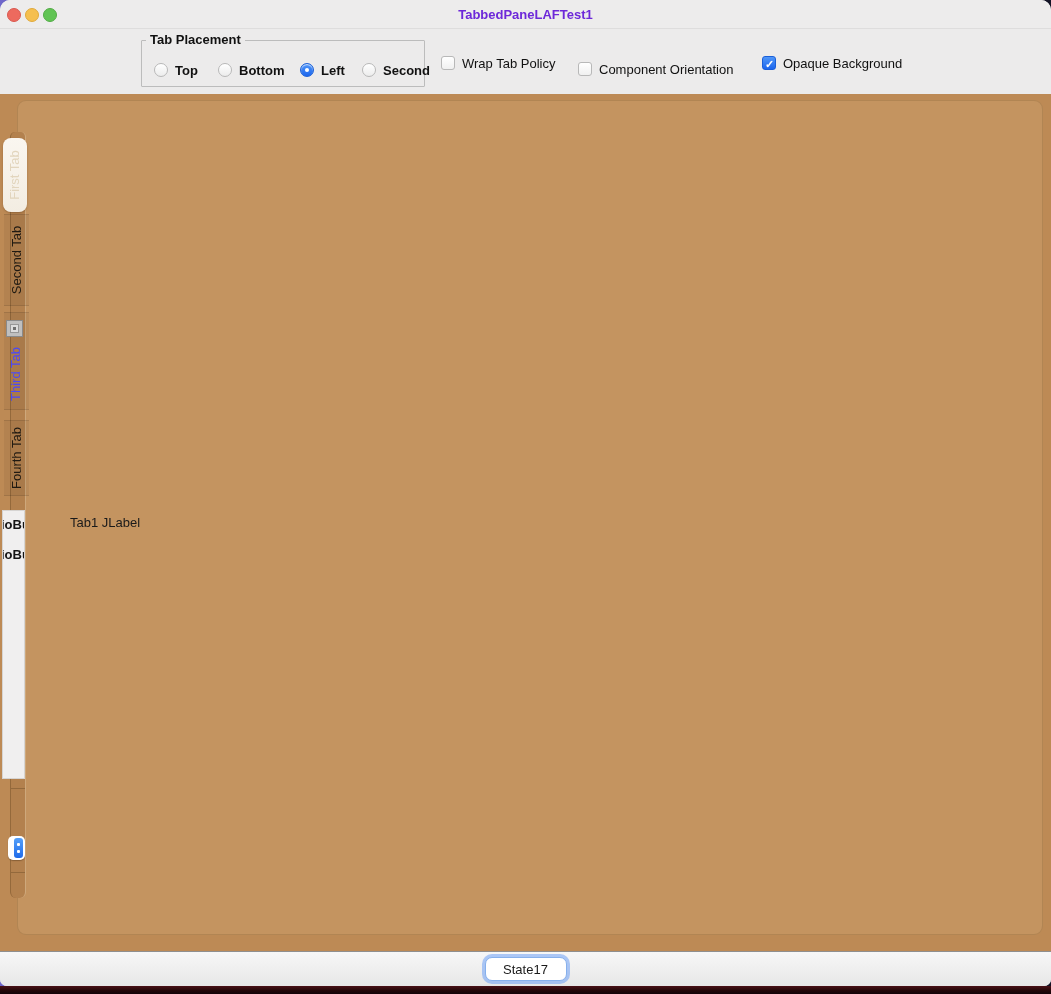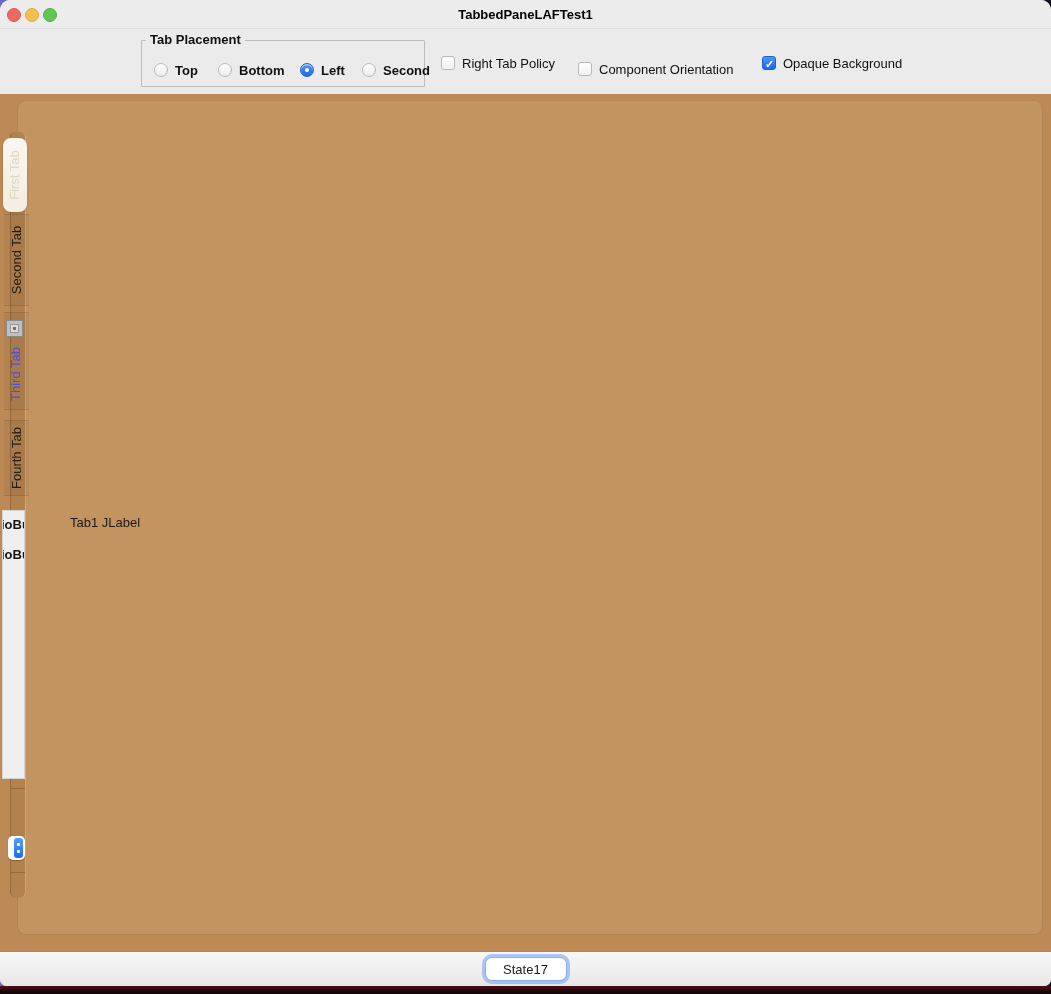--- a/index.html
+++ b/index.html
@@ -21,21 +21,21 @@
   .titlebar{
     position:absolute;left:0;top:0;width:1051px;height:28px;
     background:#EDECEC;border-bottom:1px solid #DEDDDD;
   }
   .traffic{position:absolute;top:8px;width:12px;height:12px;border-radius:50%;}
   .t-red{left:7px;background:#ED6A5E;border:0.5px solid #d95950;}
   .t-yellow{left:25px;background:#F5BF4F;border:0.5px solid #dfa93c;}
   .t-green{left:43px;background:#61C454;border:0.5px solid #52ab45;}
   .title-text{
     position:absolute;left:0;right:0;top:7px;text-align:center;
-    font-size:13px;font-weight:bold;color:#000000;
+    font-size:13px;font-weight:bold;color:#6d28d9;
   }
   
   .toolbar{
     position:absolute;left:0;top:29px;width:1051px;height:65px;background:#ECEBEB;
   }
   .groupbox{
     position:absolute;left:141px;top:11px;width:282px;height:45px;
     border:1px solid #bcbcbc;border-radius:1px;font-weight:bold;
   }
   .group-label{
@@ -179,21 +179,21 @@
         <span class="ctl-label">Left</span>
       </div>
       <div class="ctl-item" style="left:220px;top:21px">
         <span class="radio"></span>
         <span class="ctl-label">Second</span>
       </div>
     </div>
 
     <div class="ctl-item" style="left:441px;top:26px">
       <span class="checkbox"></span>
-      <span class="ctl-label">Right Tab Policy</span>
+      <span class="ctl-label">Wrap Tab Policy</span>
     </div>
     <div class="ctl-item" style="left:578px;top:32px">
       <span class="checkbox"></span>
       <span class="ctl-label">Component Orientation</span>
     </div>
     <div class="ctl-item" style="left:762px;top:26px">
       <span class="checkbox chk"></span>
       <span class="ctl-label">Opaque Background</span>
     </div>
   </div>

